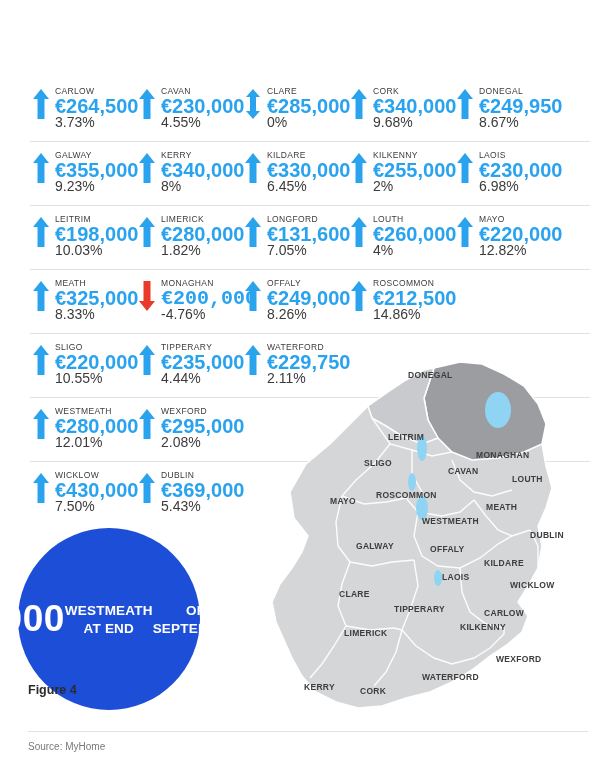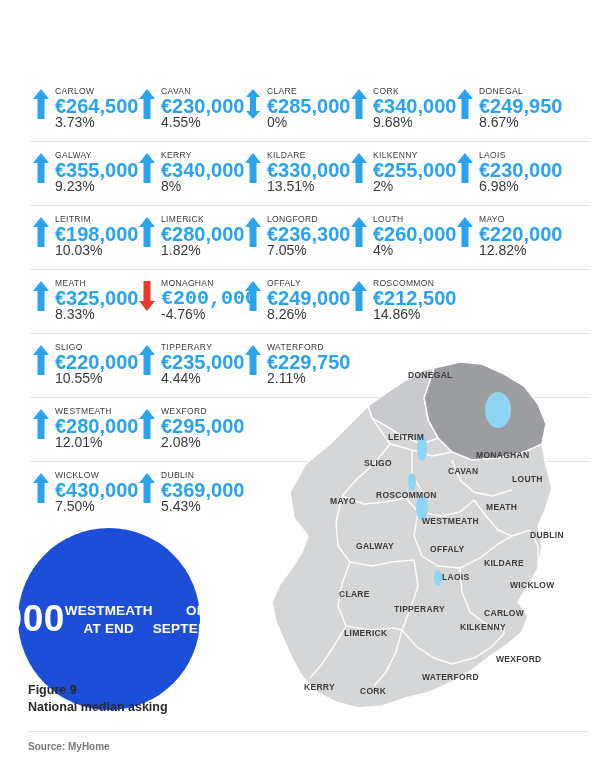--- a/index.html
+++ b/index.html
@@ -112,21 +112,20 @@
     font-size: 12.5px;
     color: #2b2b2b;
     line-height: 17px;
   }
   .caption .line3 b { font-weight: bold; }
   .source {
     position: absolute;
     left: 28px; top: 741px;
     font-size: 10px;
     color: #7a7a7a;
-    font-weight: bold;
   }
   .rule {
     position: absolute;
     left: 28px; top: 731px;
     width: 560px; height: 1px;
     background: #e2e2e2;
   }
 
   
   .map {
@@ -238,21 +237,21 @@
     </div>
     <div class="cell">
       <div class="arrow">
           <svg width="16" height="30" viewBox="0 0 16 30">
             <path d="M8 0 L16 10 L11.5 10 L11.5 30 L4.5 30 L4.5 10 L0 10 Z" fill="#2aa3ef"></path>
           </svg>
         </div>
       <div class="cell-txt">
         <div class="county">KILDARE</div>
         <div class="price">€330,000</div>
-        <div class="pct">13.51%</div>
+        <div class="pct">6.45%</div>
       </div>
     </div>
     <div class="cell">
       <div class="arrow">
           <svg width="16" height="30" viewBox="0 0 16 30">
             <path d="M8 0 L16 10 L11.5 10 L11.5 30 L4.5 30 L4.5 10 L0 10 Z" fill="#2aa3ef"></path>
           </svg>
         </div>
       <div class="cell-txt">
         <div class="county">KILKENNY</div>
@@ -300,21 +299,21 @@
       </div>
     </div>
     <div class="cell">
       <div class="arrow">
           <svg width="16" height="30" viewBox="0 0 16 30">
             <path d="M8 0 L16 10 L11.5 10 L11.5 30 L4.5 30 L4.5 10 L0 10 Z" fill="#2aa3ef"></path>
           </svg>
         </div>
       <div class="cell-txt">
         <div class="county">LONGFORD</div>
-        <div class="price">€236,300</div>
+        <div class="price">€131,600</div>
         <div class="pct">7.05%</div>
       </div>
     </div>
     <div class="cell">
       <div class="arrow">
           <svg width="16" height="30" viewBox="0 0 16 30">
             <path d="M8 0 L16 10 L11.5 10 L11.5 30 L4.5 30 L4.5 10 L0 10 Z" fill="#2aa3ef"></path>
           </svg>
         </div>
       <div class="cell-txt">
@@ -556,18 +555,17 @@
 </div>
 
 <div class="circle">
   <div class="big">13,000</div>
   <div class="sub">WESTMEATH AT END</div>
   <div class="sub">OF SEPTEMBER</div>
   <div class="sub">2025</div>
 </div>
 
 <div class="caption">
-  <div class="fig">Figure 9</div>
-  <div class="line2">National median asking</div>
+  <div class="fig">Figure 4</div>
 </div>
 
 <div class="rule"></div>
 <div class="source">Source: MyHome</div>
 
 </body></html>

